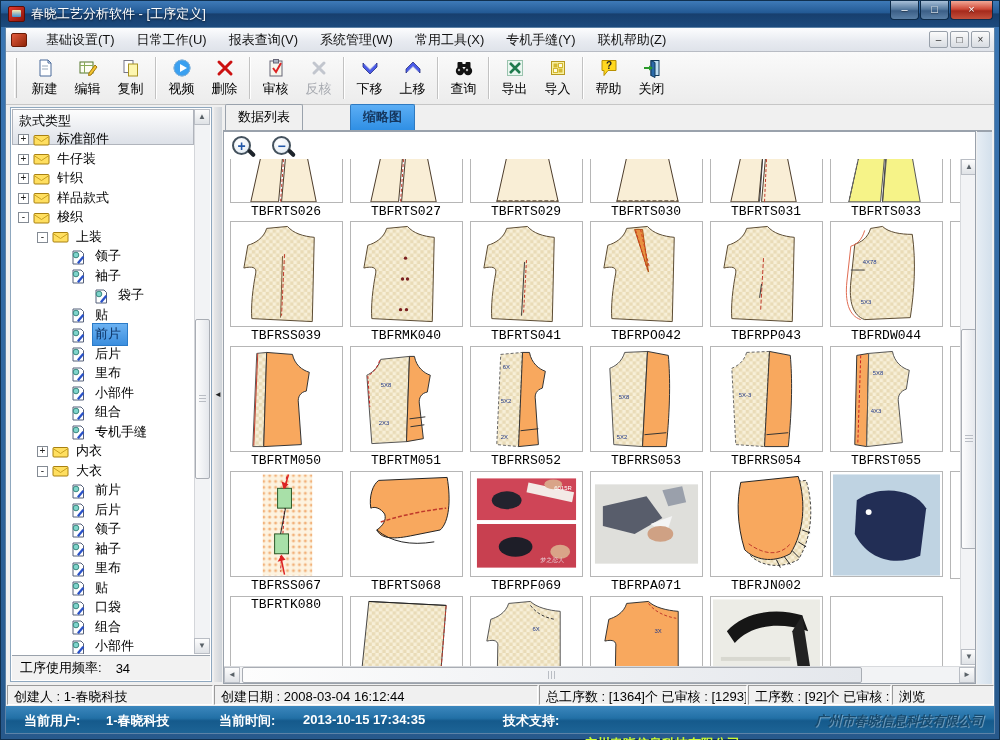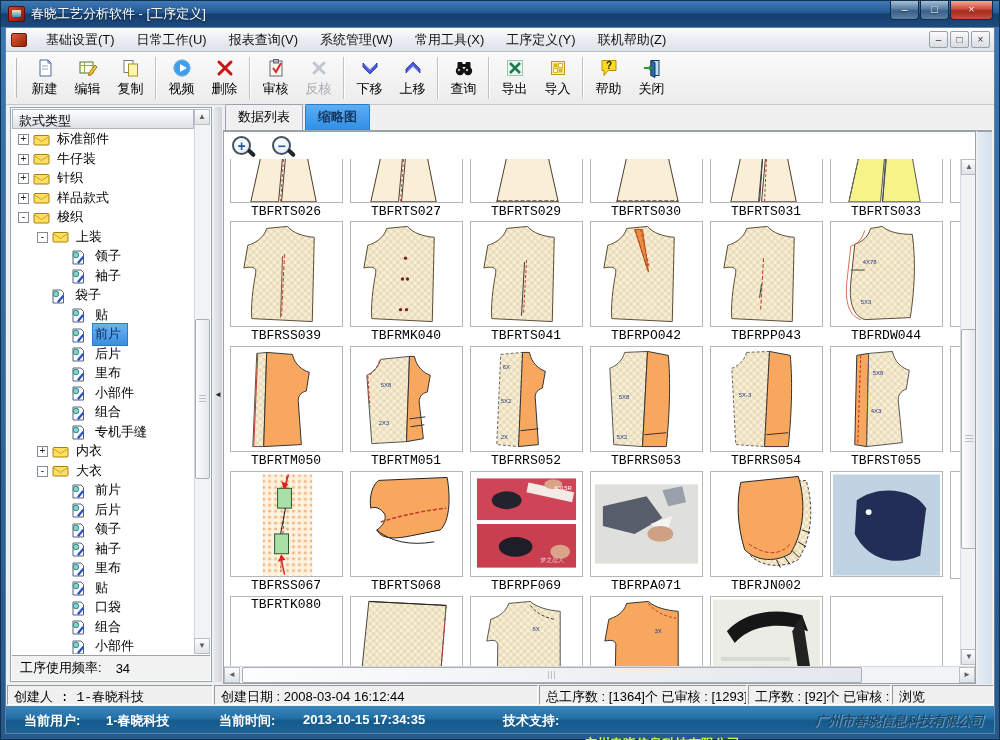--- a/index.html
+++ b/index.html
@@ -50,21 +50,21 @@
     border-radius:3px; }
   .tb-btn .tb-ico { width:22px; height:20px; display:flex; align-items:center; justify-content:center; }
   .tb-btn.disabled { color:#a7aab0; }
   .tb-sep { width:2px; height:42px; margin:0 3px; border-left:1px solid #c2c2c2;
     border-right:1px solid #ffffff; }
   
   .bodyarea { position:absolute; left:0; top:77px; right:0; bottom:49px; background:#f0f0f0; }
   
   .sidebar { position:absolute; left:4px; top:2px; width:202px; bottom:2px;
     background:#fff; border:1px solid #8fa8bf; }
-  .sb-header { position:absolute; left:1px; top:1px; right:17px; height:20px;
+  .sb-header { position:absolute; left:1px; top:1px; right:17px; height:36px;
     background:linear-gradient(180deg,#fdfdfd,#dde1e8); border:1px solid #b0b4bc;
     font-size:13px; padding:2px 6px; color:#000; }
   .tree { position:absolute; left:1px; top:22px; right:17px; bottom:27px; overflow:hidden;
     font-size:13px; }
   .tree-row { height:19.5px; display:flex; align-items:center; white-space:nowrap; }
   .tree-row .expander { width:11px; height:11px; border:1px solid #848b94; background:#fff;
     font-size:10px; line-height:8px; text-align:center; color:#222; margin-right:4px; flex:none; }
   .tree-row .t-ico { width:18px; height:14px; margin-right:4px; flex:none; }
   .tree-row.sel .t-label { background:linear-gradient(180deg,#6cb2f2,#3b8ede); color:#0c3263;
     outline:1px solid #2b7bc8; }
@@ -87,21 +87,21 @@
   .splitter { position:absolute; left:208px; top:2px; width:8px; bottom:2px;
     background:linear-gradient(90deg,#e8e8e8,#cfd4da); display:flex; align-items:center;
     justify-content:center; color:#222; font-size:8px; }
   
   .main { position:absolute; left:217px; top:0; right:2px; bottom:0; }
   .tabbar { position:absolute; left:0; top:2px; width:100%; height:24px; display:flex;
     align-items:flex-end; padding-left:2px; border-bottom:1px solid #9aa2ac; background:#f0f0f0; }
   .tab { font-size:13px; padding:3px 12px 4px; border:1px solid #9aa2ac; border-bottom:none;
     border-radius:2px 2px 0 0; margin-right:2px; background:#f0f0f0; color:#000; }
   .tab.active { background:linear-gradient(180deg,#5caef5,#2f8fe4); color:#15375f;
-    border-color:#2f7ac0; font-weight:bold; }
+    border-color:#2f7ac0; font-weight:bold;margin-left:45px; }
   .content { position:absolute; left:0; top:26px; width:753px; bottom:0; background:#fff;
     border:1px solid #9aa2ac; overflow:hidden; }
   .right-strip { position:absolute; left:754px; top:26px; right:0; bottom:0;
     background:linear-gradient(90deg,#e6edf4,#d3e0ec); border-top:1px solid #9aa2ac; }
   .zoombtns { position:absolute; left:8px; top:4px; display:flex; gap:16px; z-index:5; }
   .zoombtn { position:relative; width:24px; height:24px; }
   .zoombtn .lens { position:absolute; left:0; top:0; width:19px; height:19px; border-radius:50%;
     border:2px solid #44525e; background:radial-gradient(circle at 35% 30%,#ffffff,#dfe9f2);
     color:#2257a8; font-size:14px; font-weight:bold; text-align:center; line-height:16px; }
   .zoombtn .handle { position:absolute; left:15px; top:15px; width:9px; height:4px;
@@ -163,21 +163,21 @@
 
   <div class="client">
     <div class="menubar">
       <div class="mdi-icon"></div>
       <div style="display:flex;">
           <span class="menu-item">基础设置(T)</span>
           <span class="menu-item">日常工作(U)</span>
           <span class="menu-item">报表查询(V)</span>
           <span class="menu-item">系统管理(W)</span>
           <span class="menu-item">常用工具(X)</span>
-          <span class="menu-item">工序定义(Y)</span>
+          <span class="menu-item">专机手缝(Y)</span>
           <span class="menu-item">联机帮助(Z)</span>
         </div>
       <div class="mdi-btns">
         <div class="mdi-btn">–</div>
         <div class="mdi-btn">□</div>
         <div class="mdi-btn">×</div>
       </div>
     </div>
 
     <div class="toolbar">
@@ -391,21 +391,21 @@
               <span class="t-label">领子</span>
             </div>
             <div class="tree-row" style="padding-left: 44px;">
               <span class="t-ico" style="margin-left: 15px;"><svg width="15" height="15">
                   <polygon points="2,1 10,1 12.5,3.5 12.5,14 2,14" fill="#fff" stroke="#55607a"></polygon>
                   <circle cx="5" cy="5" r="2.8" fill="#7fd4cc" stroke="#3a8a80"></circle>
                   <polygon points="6,12.5 11.5,6 13.2,7.6 7.8,14" fill="#2a52c8"></polygon>
                 </svg></span>
               <span class="t-label">袖子</span>
             </div>
-            <div class="tree-row" style="padding-left: 24px;">
+            <div class="tree-row" style="padding-left: 67px;">
               <span class="t-ico" style="margin-left: 15px;"><svg width="15" height="15">
                   <polygon points="2,1 10,1 12.5,3.5 12.5,14 2,14" fill="#fff" stroke="#55607a"></polygon>
                   <circle cx="5" cy="5" r="2.8" fill="#7fd4cc" stroke="#3a8a80"></circle>
                   <polygon points="6,12.5 11.5,6 13.2,7.6 7.8,14" fill="#2a52c8"></polygon>
                 </svg></span>
               <span class="t-label">袋子</span>
             </div>
             <div class="tree-row" style="padding-left: 44px;">
               <span class="t-ico" style="margin-left: 15px;"><svg width="15" height="15">
                   <polygon points="2,1 10,1 12.5,3.5 12.5,14 2,14" fill="#fff" stroke="#55607a"></polygon>
@@ -940,21 +940,21 @@
                 <div class="grip"></div>
               </div>
             <div class="sc-btn" style="right:0;top:0;">►</div>
           </div>
         </div>
         <div class="right-strip"></div>
       </div>
     </div>
 
     <div class="statusbar">
-      <div class="st-panel" style="width:206px;font-family:Liberation Mono, monospace;">创建人 : 1-春晓科技</div>
+      <div class="st-panel" style="width:206px;">创建人 : 1-春晓科技</div>
       <div class="st-panel" style="width:324px;">创建日期 : 2008-03-04 16:12:44</div>
       <div class="st-panel" style="width:208px;">总工序数 : [1364]个  已审核 : [1293]个</div>
       <div class="st-panel" style="width:143px;">工序数 : [92]个  已审核 : [91]个</div>
       <div class="st-panel" style="flex:1;">浏览</div>
     </div>
 
     <div class="bottombar">
       <span style="left:18px;">当前用户:</span>
       <span style="left:100px;">1-春晓科技</span>
       <span style="left:213px;">当前时间:</span>

